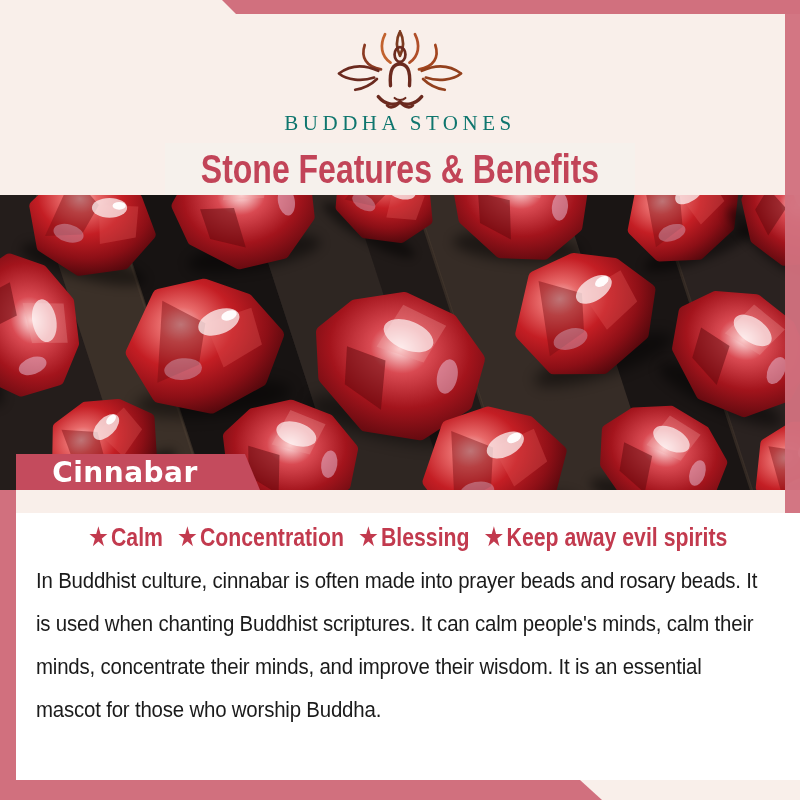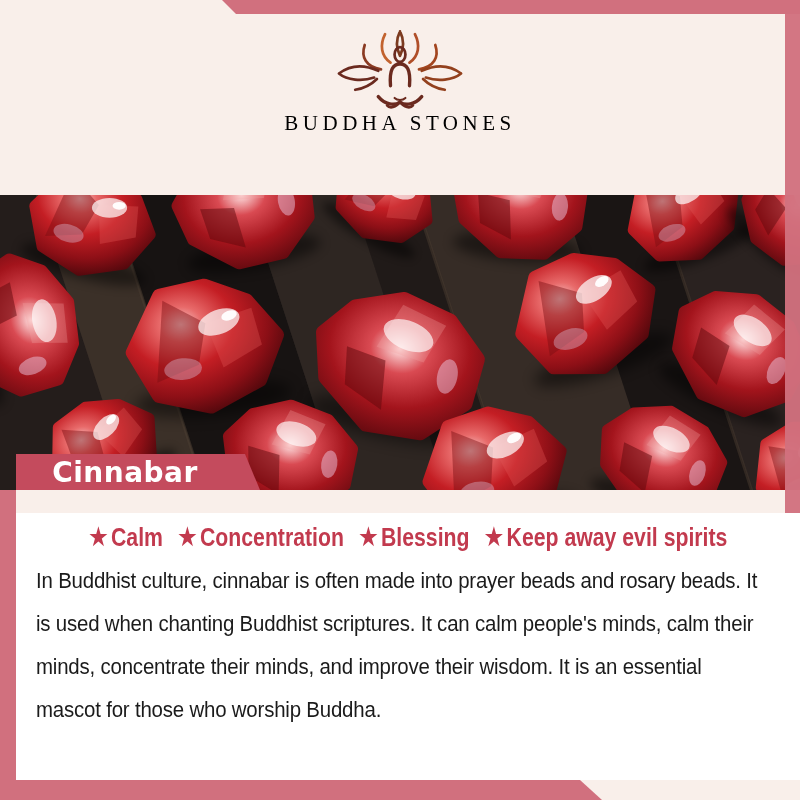--- a/index.html
+++ b/index.html
@@ -21,21 +21,21 @@
   .left-stripe{position:absolute;left:0;top:490px;width:16px;height:310px;background:#D1707E;}
   .bottom-strip{
     position:absolute;left:0;top:780px;width:800px;height:20px;background:#D1707E;
     clip-path:polygon(0 0,580px 0,602px 20px,0 20px);
   }
   
   .logo-svg{position:absolute;left:325px;top:26px;width:150px;height:95px;}
   .brand-name{
     position:absolute;left:0;top:111px;width:800px;text-align:center;
     font-family:"Liberation Serif",serif;font-size:21px;letter-spacing:4.5px;
-    color:#000000;font-weight:500;
+    color:#0f766e;font-weight:500;
   }
   .heading-box{
     position:absolute;left:165px;top:143px;width:470px;height:53px;
     background:#F6F1EC;display:flex;align-items:center;justify-content:center;
   }
   .heading-box .t{
     font-size:40px;font-weight:bold;color:#C24458;white-space:nowrap;
     transform:scaleX(.8);transform-origin:center;letter-spacing:0;
   }
   
@@ -91,20 +91,23 @@
       <ellipse cx="110" cy="42" rx="8" ry="11" stroke="#6B2A1F" stroke-width="4"></ellipse>
       <path d="M96,88 C94,64 100,56 110,56 C120,56 126,64 124,88" stroke="#6B2A1F" stroke-width="5"></path>
       <path d="M78,104 C88,116 102,118 110,112 C118,118 132,116 142,104" stroke="#6B2A1F" stroke-width="5"></path>
       <path d="M110,112 C104,120 95,122 91,117 M110,112 C116,120 125,122 129,117" stroke="#6B2A1F" stroke-width="4"></path>
       <path d="M102,106 C106,110 114,110 118,106" stroke="#6B2A1F" stroke-width="3"></path>
     </g>
   </svg>
 
   <div class="brand-name">BUDDHA STONES</div>
 
+  <div class="heading-box">
+    <span class="t">Stone Features &amp; Benefits</span>
+  </div>
 
   <div class="photo">
     <svg width="800" height="295" viewBox="0 0 800 295">
       <defs>
         <radialGradient id="rg1" cx="35%" cy="30%" r="80%">
           <stop offset="0%" stop-color="#f7c9c9"></stop>
           <stop offset="18%" stop-color="#e86a6a"></stop>
           <stop offset="45%" stop-color="#c41e24"></stop>
           <stop offset="75%" stop-color="#8c0f16"></stop>
           <stop offset="100%" stop-color="#4a070b"></stop>

